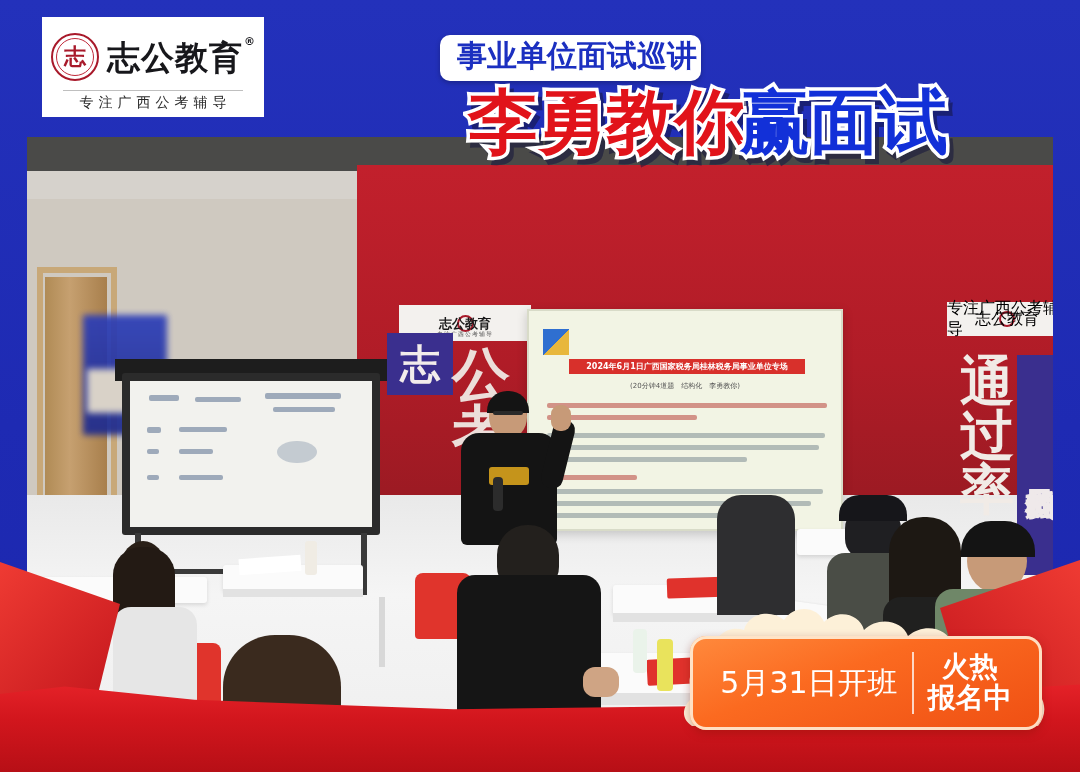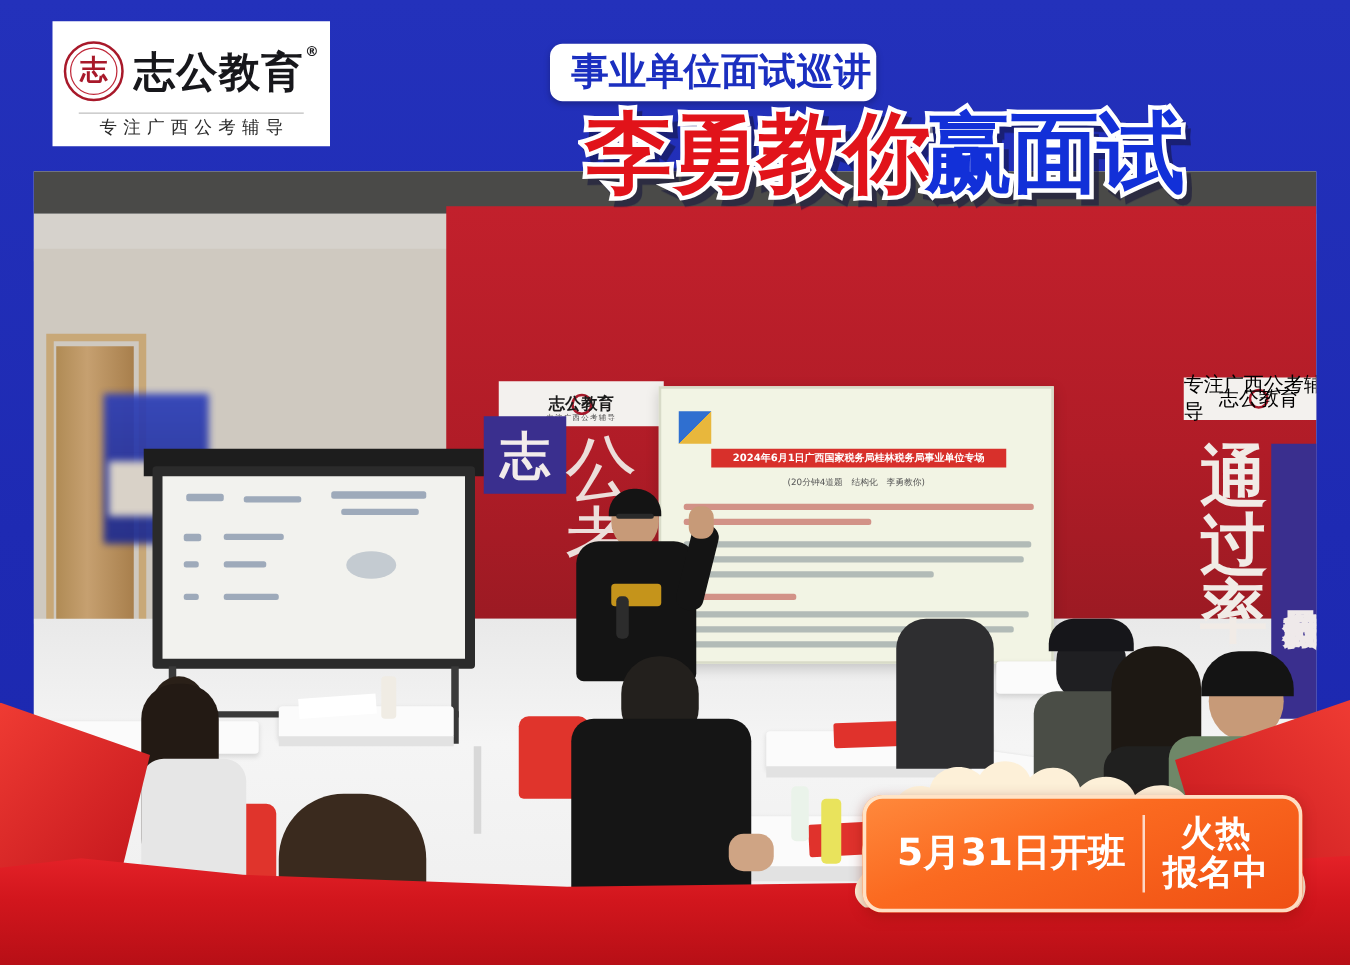--- a/index.html
+++ b/index.html
@@ -53,21 +53,21 @@
     position:absolute;left:440px;top:35px;height:46px;
     background:#ffffff;border-radius:10px;display:flex;align-items:center;
     padding:0 4px 0 16px;box-shadow:0 2px 5px rgba(0,0,0,.25);
   }
   .pill-a{
     font-size:30px;font-weight:bold;color:#15161a;line-height:1;
     font-family:"DejaVu Sans",sans-serif;letter-spacing:0px;
   }
   .pill-b{
     font-size:30px;font-weight:bold;color:#1b2fc0;line-height:1;
-    font-family:Liberation Serif, serif;letter-spacing:0px;margin-left:1px;
+    font-family:Liberation Mono, monospace;letter-spacing:0px;margin-left:1px;
   }
   .pill-tag{
     margin-left:10px;height:46px;border-radius:9px;
     background:#1b2bc2;display:flex;align-items:center;padding:0 12px;
     font-size:30px;font-weight:bold;color:#ffe34d;line-height:1;
     font-family:"DejaVu Sans",sans-serif;
     text-shadow:1px 1px 0 rgba(0,0,0,.25);
   }
 
   
@@ -115,21 +115,21 @@
   .bw-card .s{width:17px;height:17px;border-radius:50%;border:2px solid #a8192a;
     box-sizing:border-box;position:relative;}
   .bw-card .t{font-size:13px;font-weight:bold;color:#1a1a1a;
     font-family:"DejaVu Sans",sans-serif;line-height:1;}
   .bw-card .u{position:absolute;bottom:2px;left:0;width:100%;text-align:center;
     font-size:6px;color:#555;letter-spacing:1px;
     font-family:"DejaVu Sans",sans-serif;}
 
   
   .vtext-l{left:418px;top:210px;width:72px;
-    font-size:58px;font-weight:normal;color:#f0e9e4;line-height:.98;
+    font-size:58px;font-weight:bold;color:#f0e9e4;line-height:.98;
     font-family:"DejaVu Sans",sans-serif;text-align:center;opacity:.95;}
   .vbadge{left:360px;top:196px;width:66px;height:62px;background:#3a2f8e;
     display:flex;align-items:center;justify-content:center;
     font-size:40px;font-weight:bold;color:#f2eceb;
     font-family:"DejaVu Sans",sans-serif;}
 
   
   .bw-card-r{left:920px;top:165px;width:120px;height:34px;background:#f3f1ee;
     display:flex;align-items:center;justify-content:center;gap:5px;}
   .vtext-r{left:929px;top:218px;width:62px;
@@ -205,21 +205,21 @@
   .badge{
     position:absolute;left:38px;top:36px;width:352px;height:94px;
     border-radius:16px;
     background:linear-gradient(160deg,#ff8a3d 0%,#fb6a20 40%,#ef4f13 100%);
     display:flex;align-items:center;justify-content:center;gap:14px;
     box-shadow:inset 0 0 0 3px rgba(255,245,225,.85), 0 3px 10px rgba(120,20,0,.35);
   }
   .badge-l{display:flex;flex-direction:column;align-items:center;line-height:1.06;}
   .badge-l .r1{font-size:28px;font-weight:bold;color:#fff;
     font-family:"DejaVu Sans",sans-serif;letter-spacing:0px;}
-  .badge-l .r2{font-size:30px;font-weight:bold;color:#fff;
+  .badge-l .r2{font-size:30px;font-weight:normal;color:#fff;
     font-family:"DejaVu Sans",sans-serif;letter-spacing:0px;}
   .badge-div{width:2px;height:62px;background:rgba(255,255,255,.75);}
   .badge-r{display:flex;flex-direction:column;align-items:center;line-height:1.1;}
   .badge-r .r1,.badge-r .r2{font-size:28px;font-weight:bold;color:#fff;
     font-family:"DejaVu Sans",sans-serif;}
 </style>
 </head>
 <body>
 
 <div id="poster">

